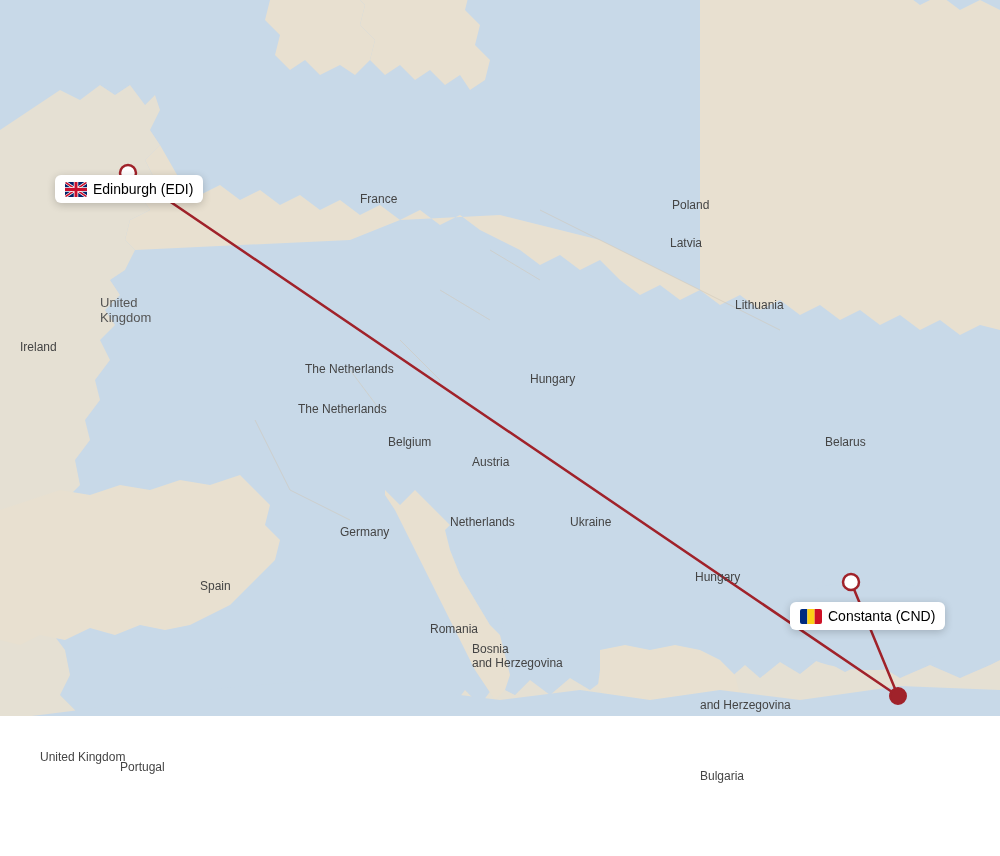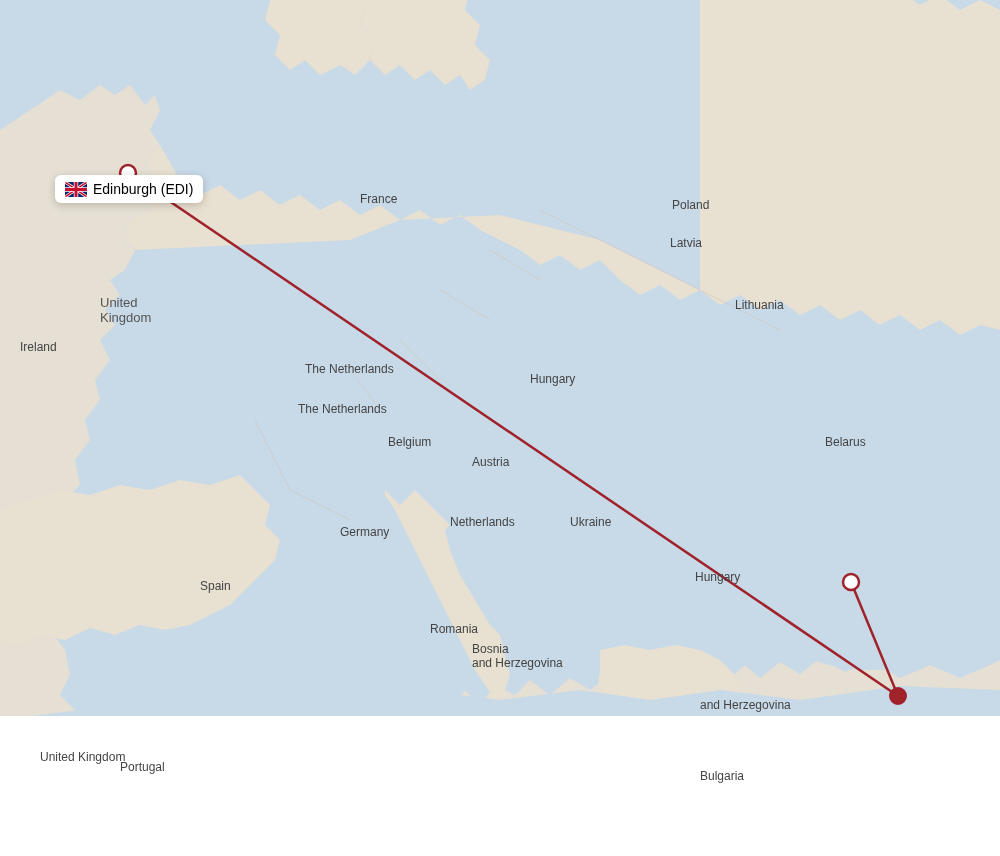--- a/index.html
+++ b/index.html
@@ -193,20 +193,31 @@
         <rect width="22" height="15" fill="#012169"></rect>
         <path d="M0,0 L22,15 M22,0 L0,15" stroke="white" stroke-width="3"></path>
         <path d="M0,0 L22,15 M22,0 L0,15" stroke="#C8102E" stroke-width="1.5"></path>
         <path d="M11,0 V15 M0,7.5 H22" stroke="white" stroke-width="4.5"></path>
         <path d="M11,0 V15 M0,7.5 H22" stroke="#C8102E" stroke-width="3"></path>
       </svg>
     </span>
     <span>Edinburgh (EDI)</span>
   </div>
 
+  <div class="location-label" id="constanta-label">
+
+    <span class="flag-icon">
+      <svg width="22" height="15" viewBox="0 0 22 15">
+        <rect x="0" y="0" width="7.33" height="15" fill="#002B7F"></rect>
+        <rect x="7.33" y="0" width="7.33" height="15" fill="#FCD116"></rect>
+        <rect x="14.66" y="0" width="7.34" height="15" fill="#CE1126"></rect>
+      </svg>
+    </span>
+    <span>Constanta (CND)</span>
+  </div>
 
   <div class="map-text" style="top:340px; left:20px;">Ireland</div>
   <div class="map-text country" style="top:295px; left:100px;">United<br>Kingdom</div>
   <div class="map-text" style="top:750px; left:40px;">United Kingdom</div>
   <div class="map-text" style="top:760px; left:120px;">Portugal</div>
   <div class="map-text" style="top:545px; left:200px;margin-top:34px;">Spain</div>
   <div class="map-text" style="top:192px; left:360px;">France</div>
   <div class="map-text" style="top:362px; left:305px;">The Netherlands</div>
   <div class="map-text" style="top:402px; left:298px;">The Netherlands</div>
   <div class="map-text" style="top:435px; left:388px;">Belgium</div>

